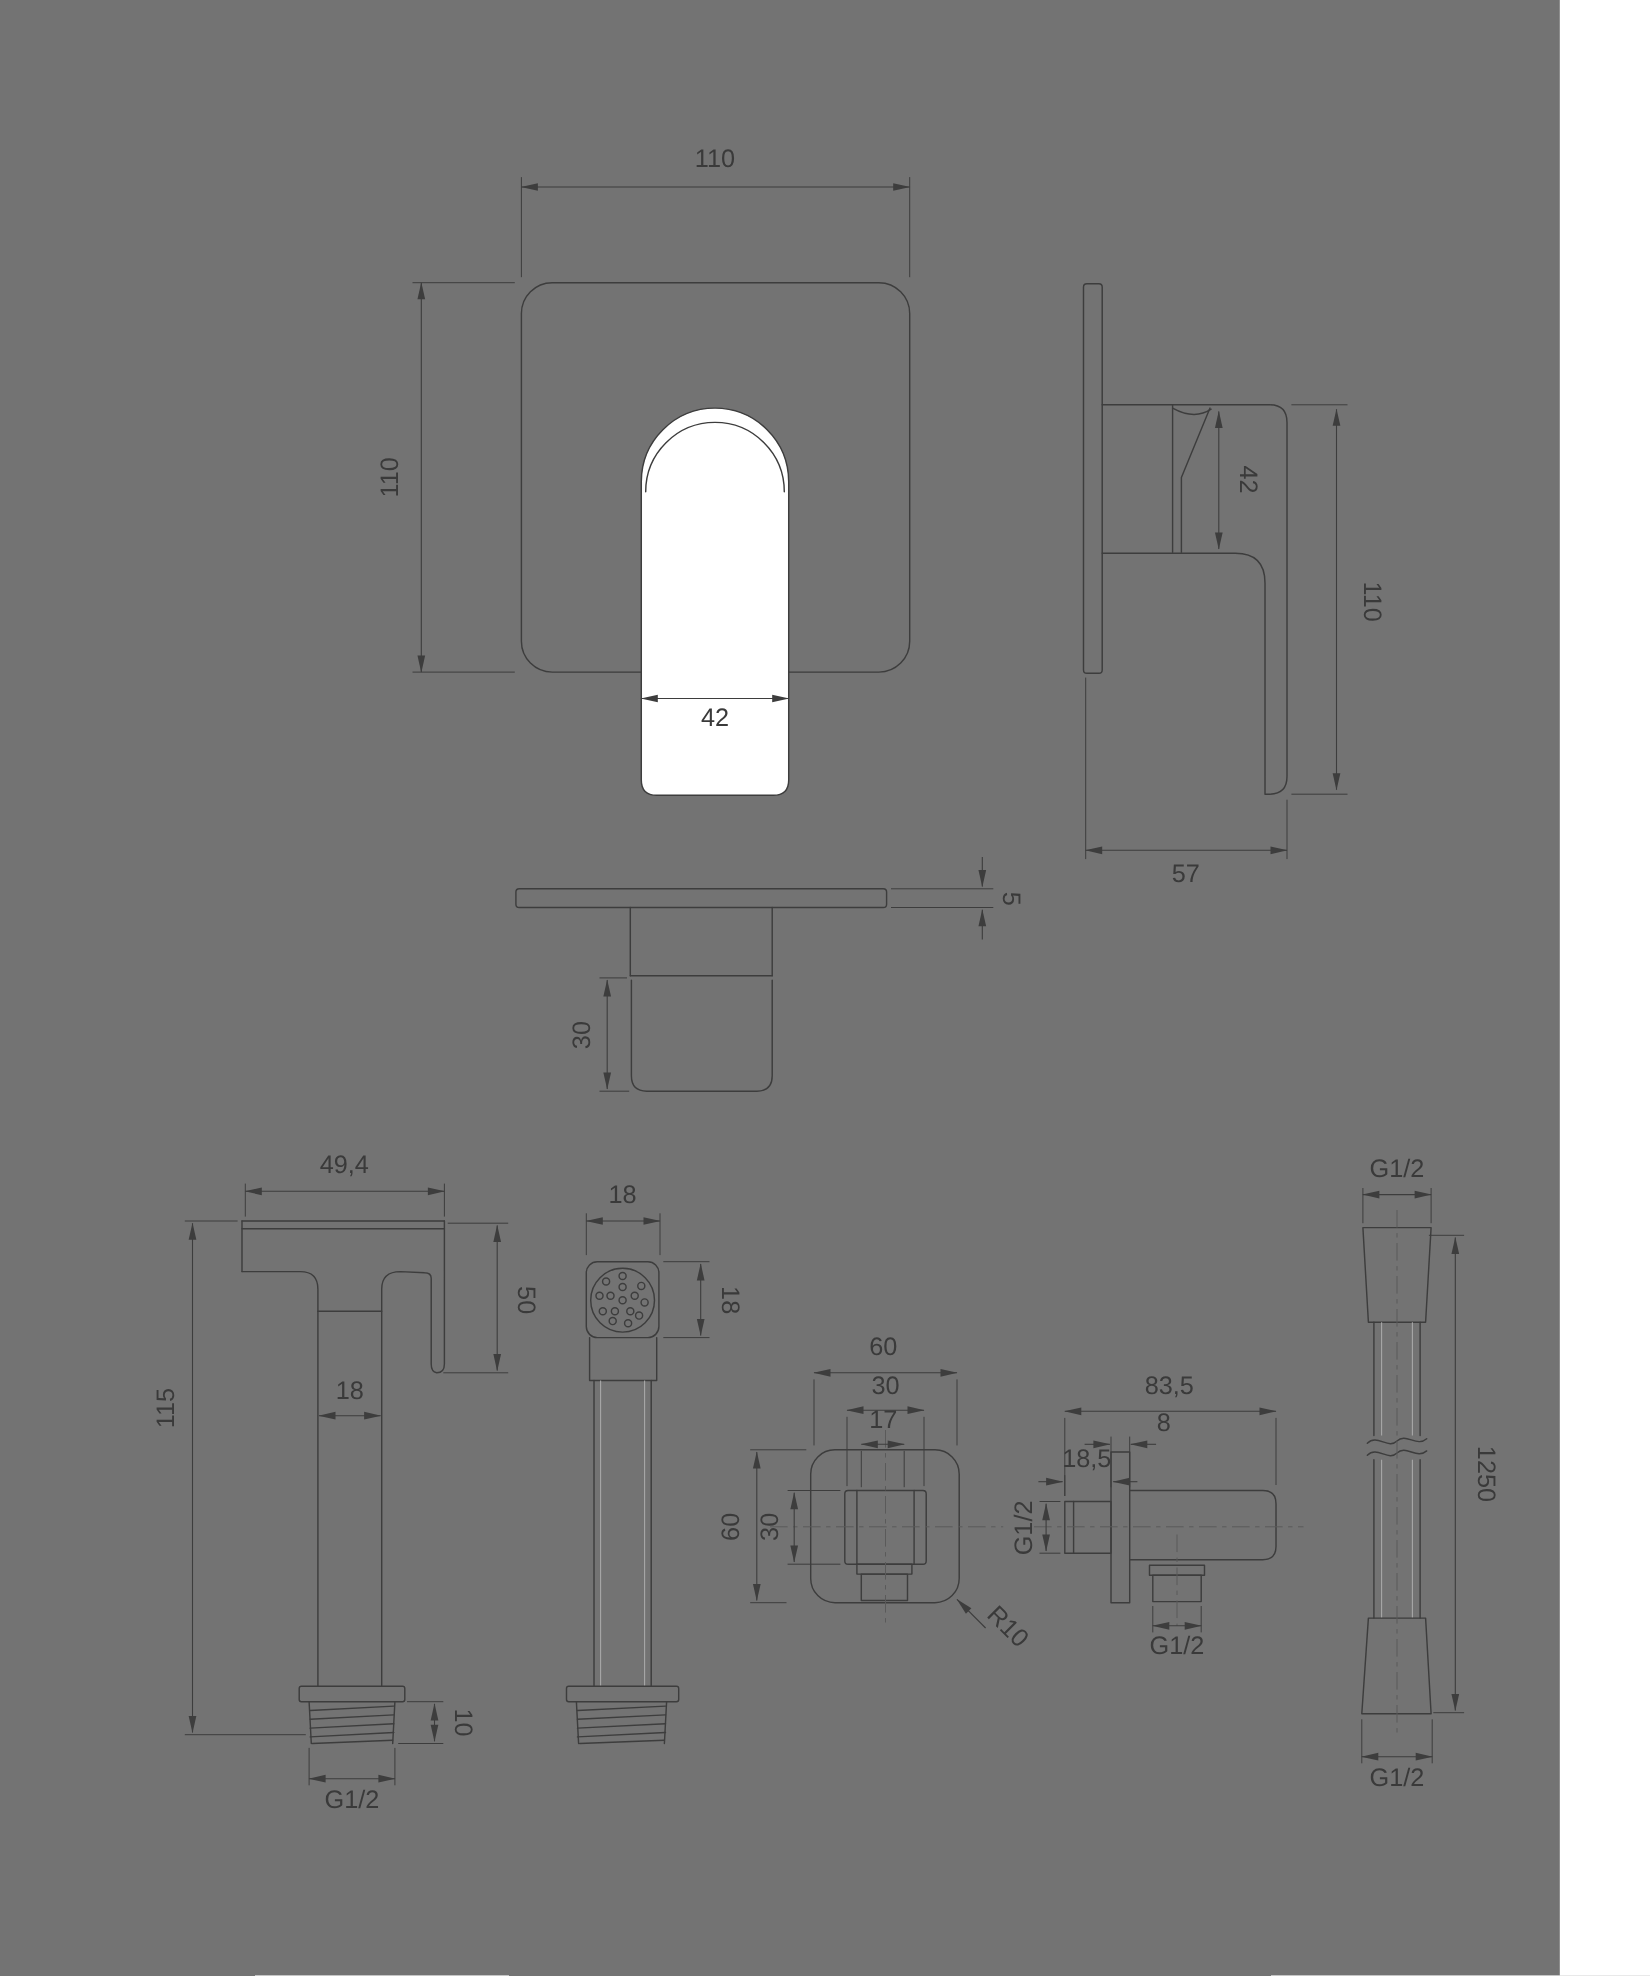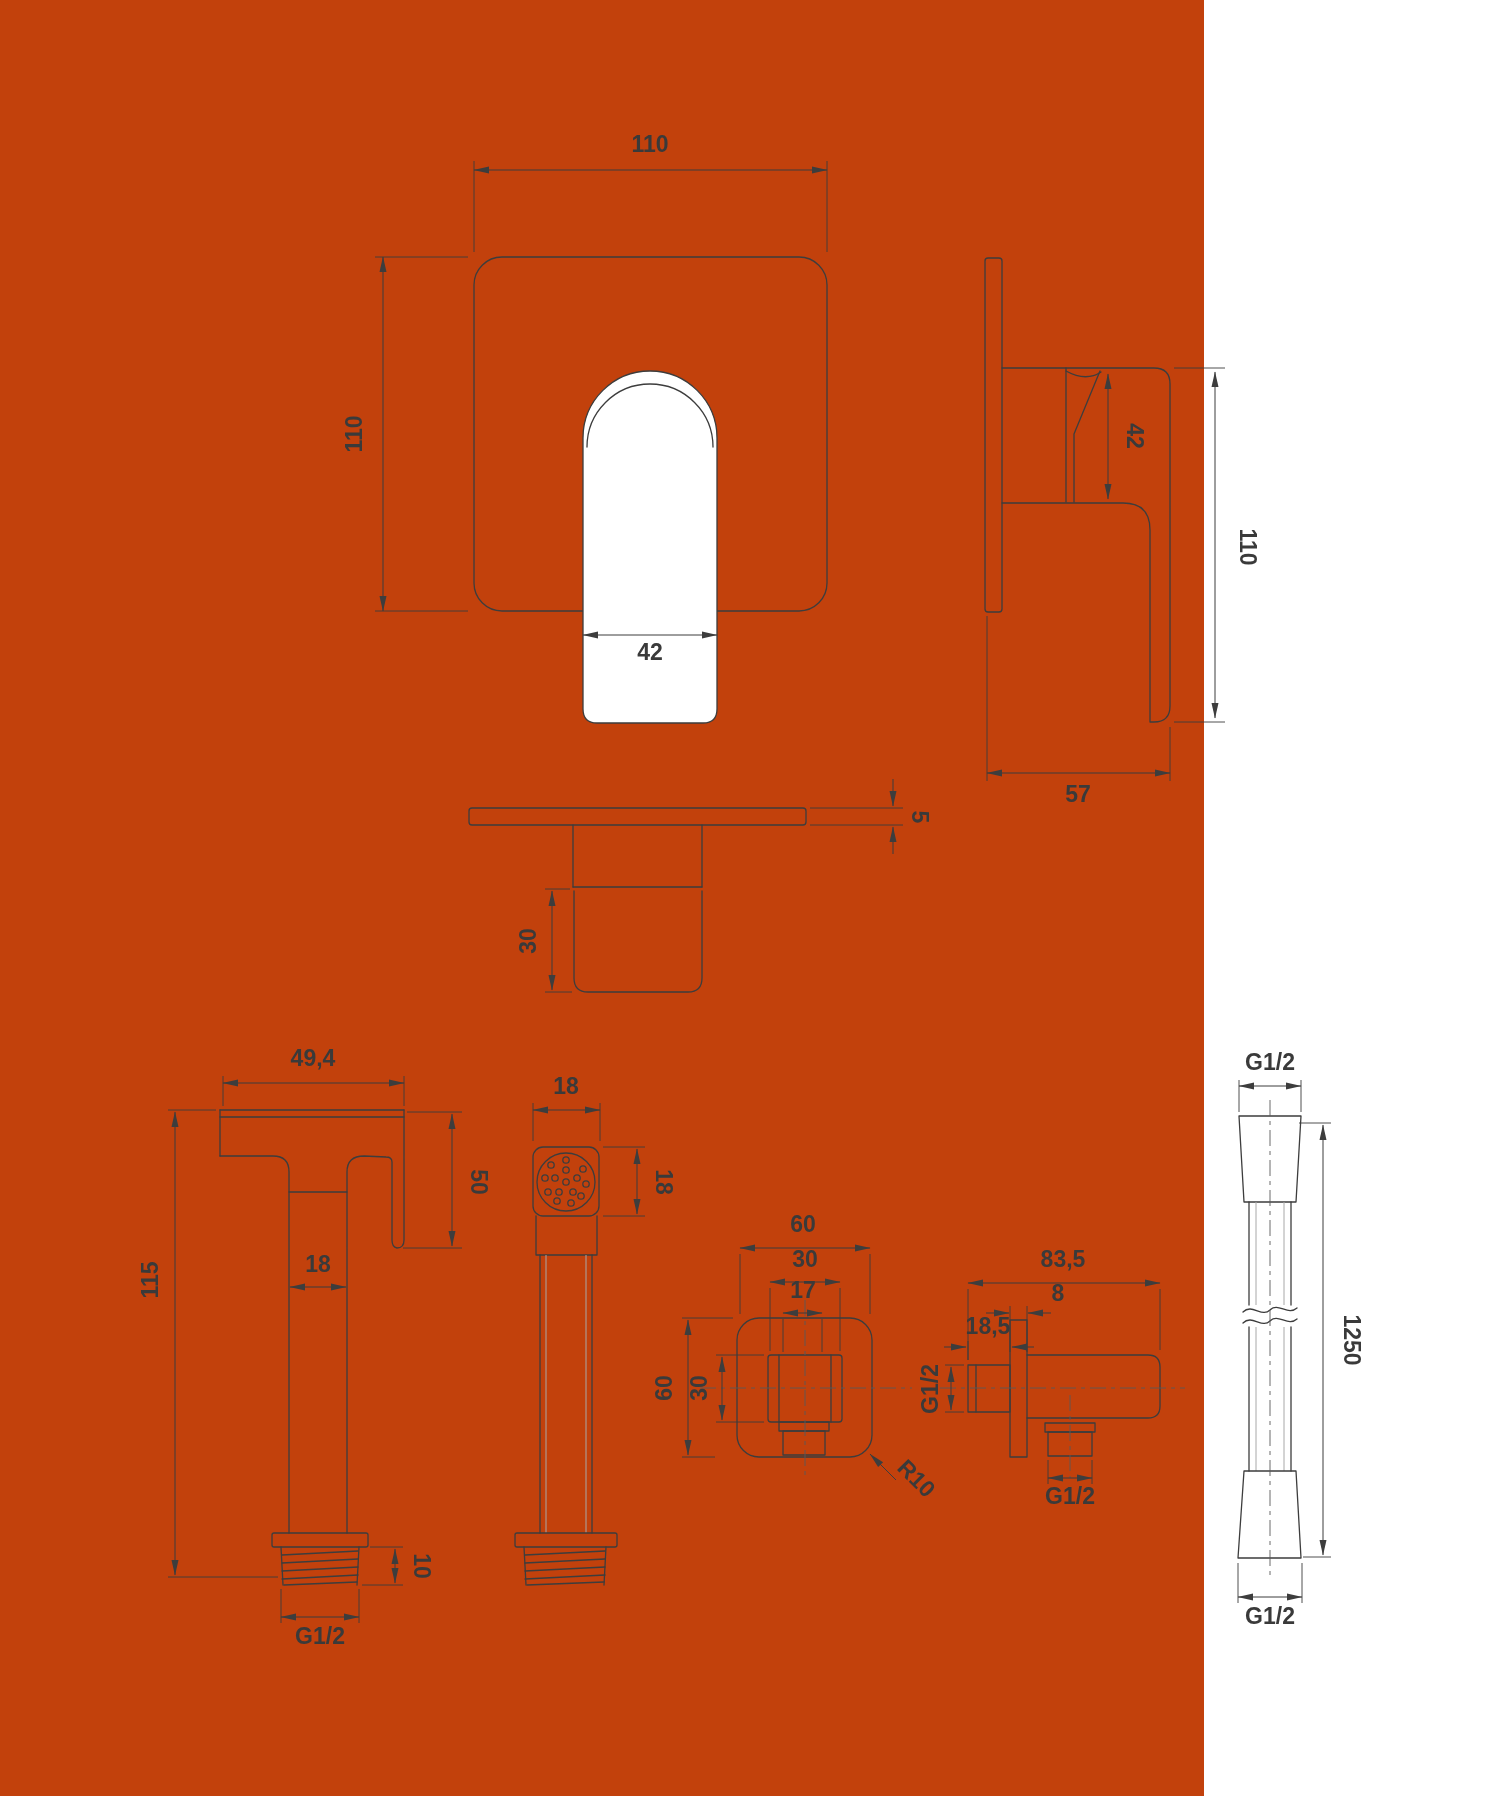--- a/index.html
+++ b/index.html
@@ -1,16 +1,16 @@
 <!DOCTYPE html>
 <html><head>
 <meta charset="utf-8">
 <style>
   html,body{margin:0;padding:0;background:#ffffff;}
-  .stage{width:1204px;height:1796px;background:#c2410c;position:relative;font-family:"Liberation Sans",sans-serif;font-weight:bold;}
+  .stage{width:1418px;height:1796px;background:#737373;position:relative;font-family:"Liberation Sans",sans-serif;}
   svg{display:block;}
   .ln{fill:none;stroke:#3d3d3d;stroke-width:1.3;stroke-linecap:round;stroke-linejoin:round;}
   .lnf{fill:#ffffff;stroke:#3d3d3d;stroke-width:1.3;stroke-linejoin:round;}
   .dim{fill:none;stroke:#3d3d3d;stroke-width:1;}
   .ext{fill:none;stroke:#3d3d3d;stroke-width:0.9;}
   .cl{fill:none;stroke:#5a5a5a;stroke-width:0.9;stroke-dasharray:16 5 4 5;}
   .thin{fill:none;stroke:#a8a8a8;stroke-width:1;}
   text{font-family:"Liberation Sans",sans-serif;font-size:23px;fill:#3a3a3a;}
 </style>
 </head>

